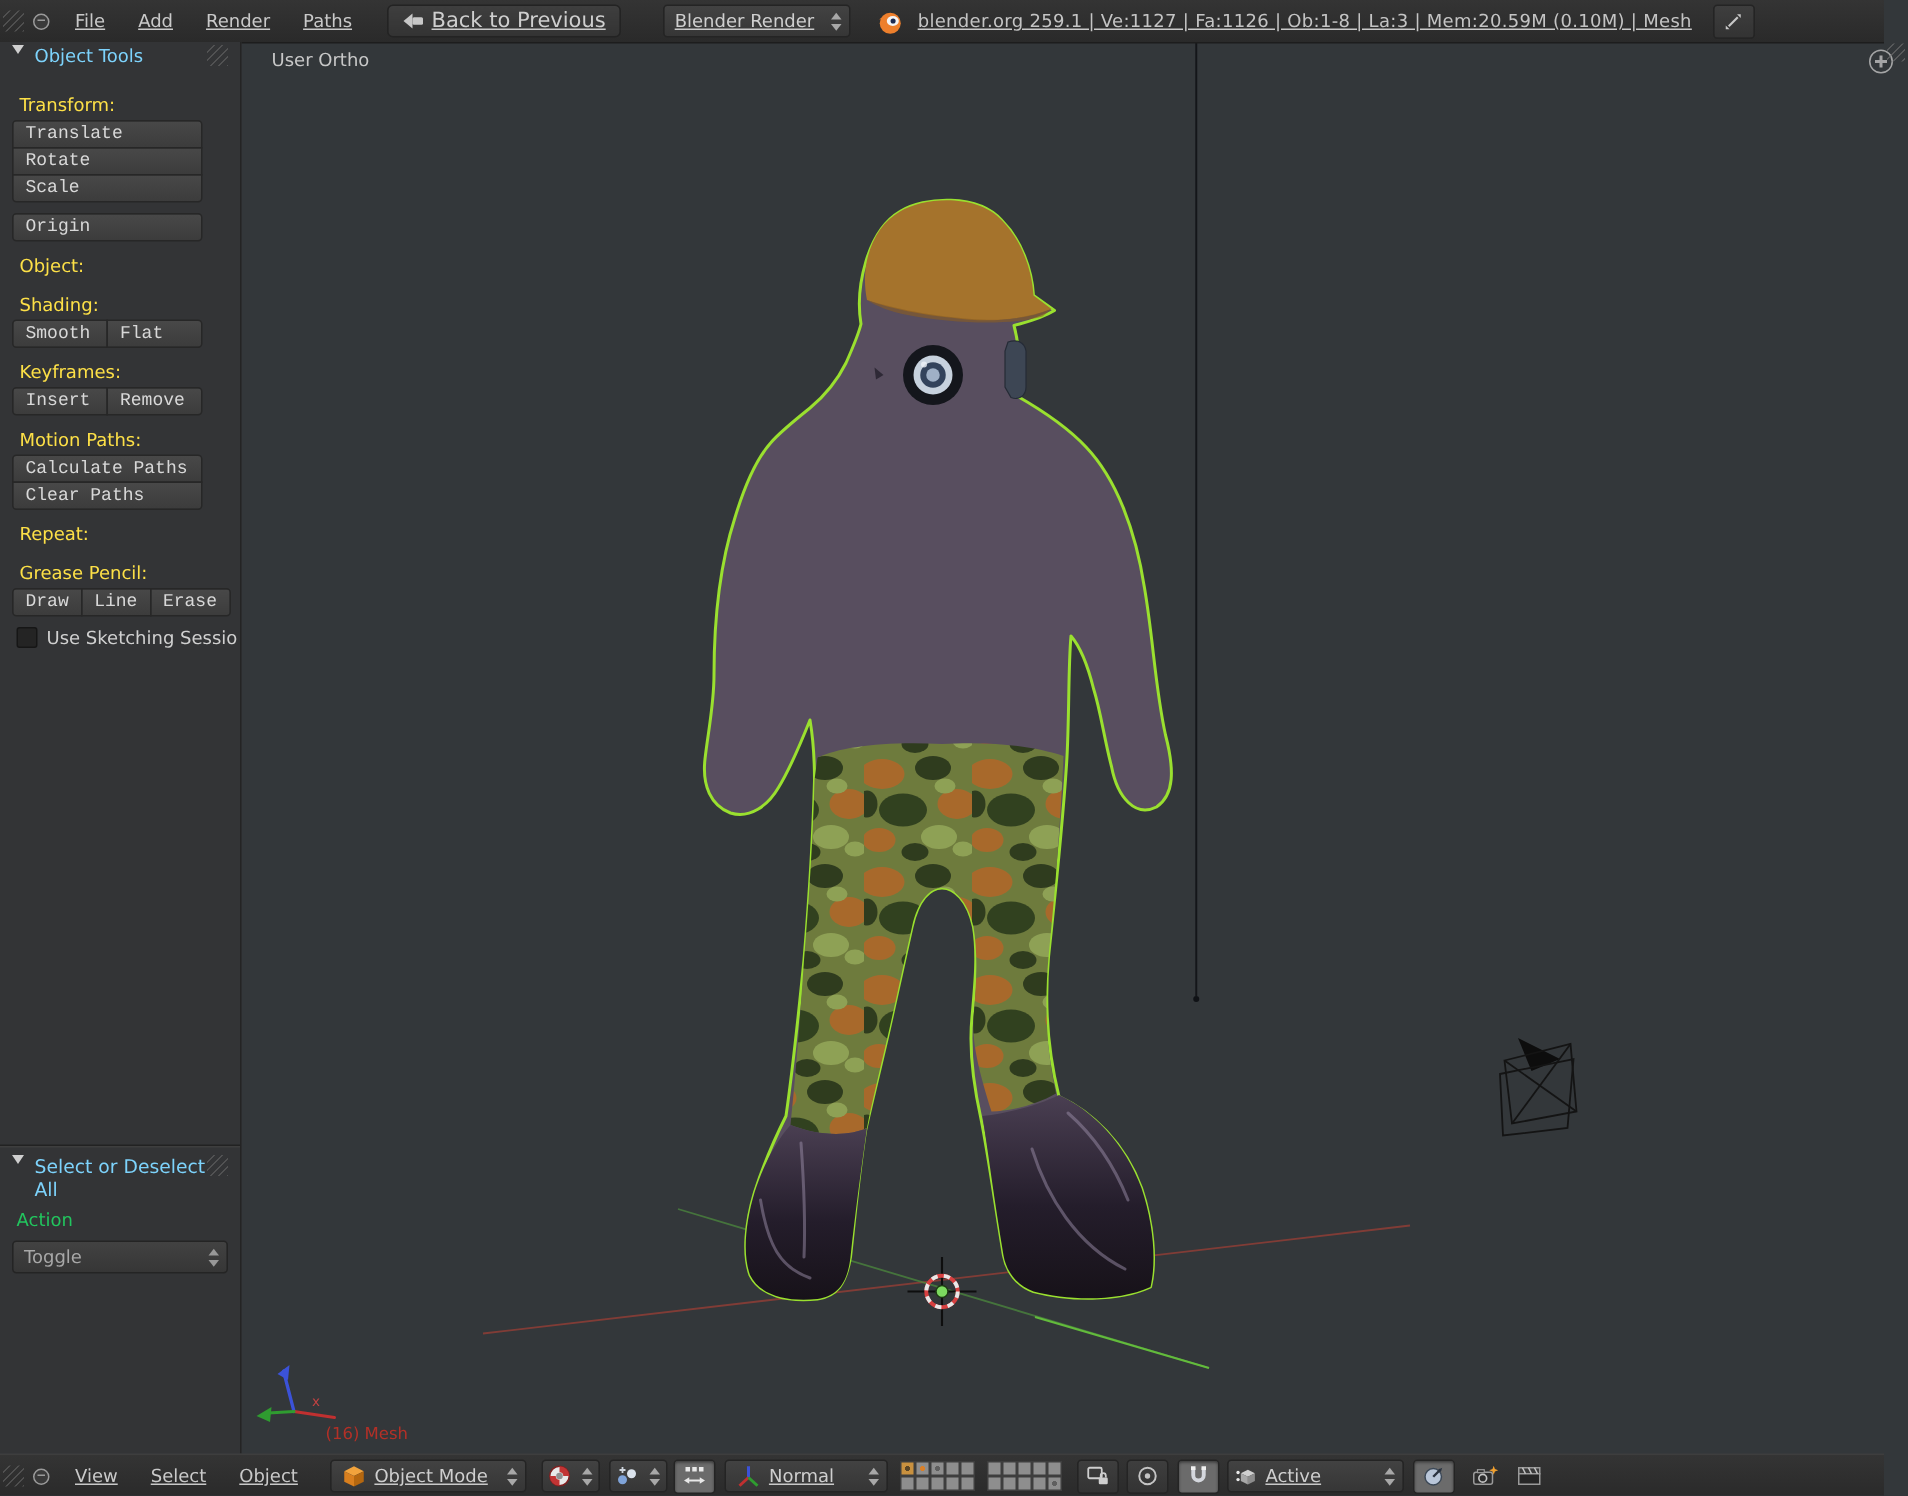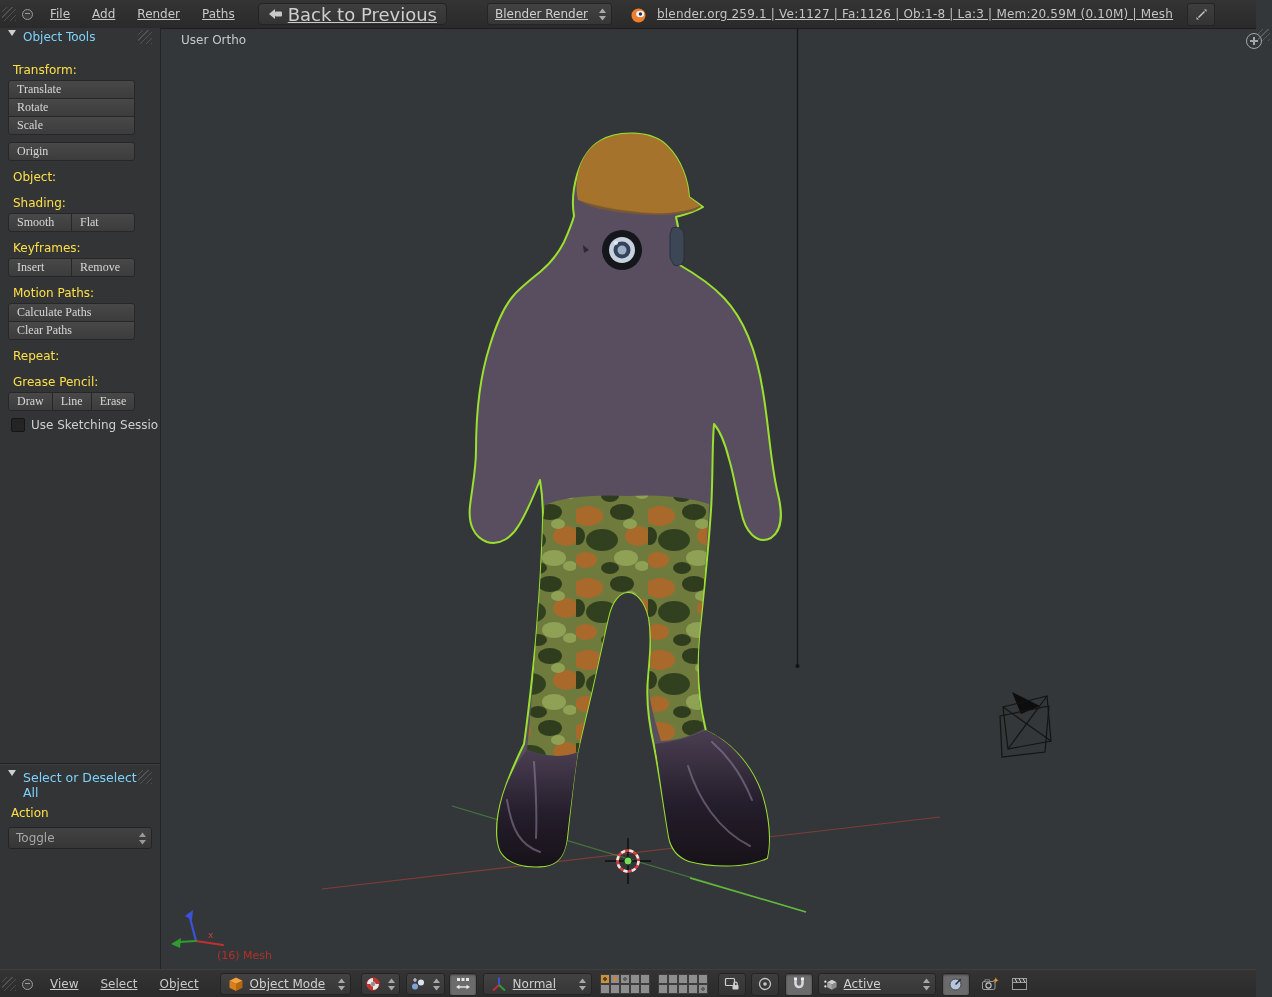--- a/index.html
+++ b/index.html
@@ -21,21 +21,21 @@
   .menu-item{padding:0 11px;cursor:default}
   .grip{width:14px;height:14px;margin:0 2px;flex:none;
     background:repeating-linear-gradient(135deg,transparent 0 3px,#6a6a6a 3px 4px);
     opacity:.55}
   .collapse-dot{width:9px;height:9px;border:1px solid #9a9a9a;border-radius:50%;
     margin:0 6px 0 4px;background:#3a3a3a;position:relative;flex:none}
   .collapse-dot::after{content:"";position:absolute;left:2px;right:2px;top:3px;height:1px;background:#9a9a9a}
   .hbtn{
     display:flex;align-items:center;gap:5px;height:20px;padding:0 9px;
     background:linear-gradient(#3e3e3e,#333333);
-    border:1px solid #232323;border-radius:4px;color:#cfcfcf;font-size:18px;justify-content:center;
+    border:1px solid #232323;border-radius:4px;color:#cfcfcf;font-size:14px;justify-content:center;
   }
   .ddl{
     display:flex;align-items:center;gap:6px;height:20px;padding:0 4px 0 7px;
     background:linear-gradient(#424242,#363636);
     border:1px solid #242424;border-radius:3px;color:#cfcfcf;font-size:12px;
   }
   .stats{color:#c4c4c4;margin-left:10px;letter-spacing:.2px}
   .ibtn{
     display:flex;align-items:center;justify-content:center;
     height:21px;min-width:22px;padding:0 2px;
@@ -47,27 +47,27 @@
   .shelf{
     position:absolute;left:0;top:28px;width:160px;bottom:28px;
     background:#333436;border-right:1px solid #242424;
     display:flex;flex-direction:column;color:#d6d6d6;font-size:12px;
   }
   .panel-header{display:flex;align-items:flex-start;height:24px;padding:2px 6px 0 8px;color:#7dd3fc;font-size:12px}
   .tri{width:0;height:0;border-left:4.5px solid transparent;border-right:4.5px solid transparent;
     border-top:6px solid #cfcfcf;margin-right:7px;flex:none}
   .panel-header .grip{margin-left:auto}
   .slabel{color:#fde047;margin:9px 0 3px 13px}
-  .slabel.dim{color:#fde047;margin-left:11px}
+  .slabel.dim{color:#22c55e;margin-left:11px}
   .shelf-pad{padding:0 25px 0 8px}
   .tbtn{
     display:block;width:100%;box-sizing:border-box;height:19px;line-height:17px;
     background:linear-gradient(#484848,#3c3c3c);
     border:1px solid #272727;border-radius:3px;color:#d8d8d8;font-size:12px;
-    text-align:left;padding:0 8px;font-family:Liberation Serif, serif;cursor:default;
+    text-align:left;padding:0 8px;font-family:Liberation Mono, monospace;cursor:default;
   }
   .vgroup .tbtn{border-radius:0;margin-top:-1px}
   .vgroup .tbtn:first-child{border-radius:3px 3px 0 0;margin-top:0}
   .vgroup .tbtn:last-child{border-radius:0 0 3px 3px}
   .rgroup{display:flex}
   .rgroup .tbtn{flex:1;border-radius:0;margin-left:-1px}
   .rgroup .tbtn:first-child{border-radius:3px 0 0 3px;margin-left:0}
   .rgroup .tbtn:last-child{border-radius:0 3px 3px 0}
   .single{margin-top:7px}
   .chkrow{display:flex;align-items:center;gap:6px;margin:7px 0 0 11px;color:#d0d0d0}
@@ -234,21 +234,21 @@
   <div class="menu-item">Add</div>
   <div class="menu-item">Render</div>
   <div class="menu-item">Paths</div>
   <div class="hbtn" style="margin-left:12px">
     <svg width="15" height="12" viewBox="0 0 15 12">
       <path d="M7 1 L1 6 L7 11 Z" fill="#c8c8c8"></path>
         <rect x="7" y="3.5" width="7" height="5" rx="1" fill="#c8c8c8"></rect>
     </svg>
     <span>Back to Previous</span>
   </div>
-  <div class="ddl" style="margin-left:40px;width:112px;justify-content:space-between">
+  <div class="ddl" style="margin-left:28px;width:112px;justify-content:space-between">
     <span>Blender Render</span>
     <svg class="stepper" width="9" height="15" viewBox="0 0 9 15">
       <polygon points="1,6 8,6 4.5,1.5" fill="#a8a8a8"></polygon>
         <polygon points="1,9 8,9 4.5,13.5" fill="#a8a8a8"></polygon>
     </svg>
   </div>
   <svg width="17" height="17" viewBox="0 0 17 17" style="margin-left:18px">
     <circle cx="8.5" cy="9.5" r="7" fill="#ed7f2c"></circle>
     <path d="M1 7 L7 3 L10 5 Z" fill="#ed7f2c"></path>
     <ellipse cx="10.2" cy="8" rx="4" ry="3.3" fill="#f4f4f4"></ellipse>

